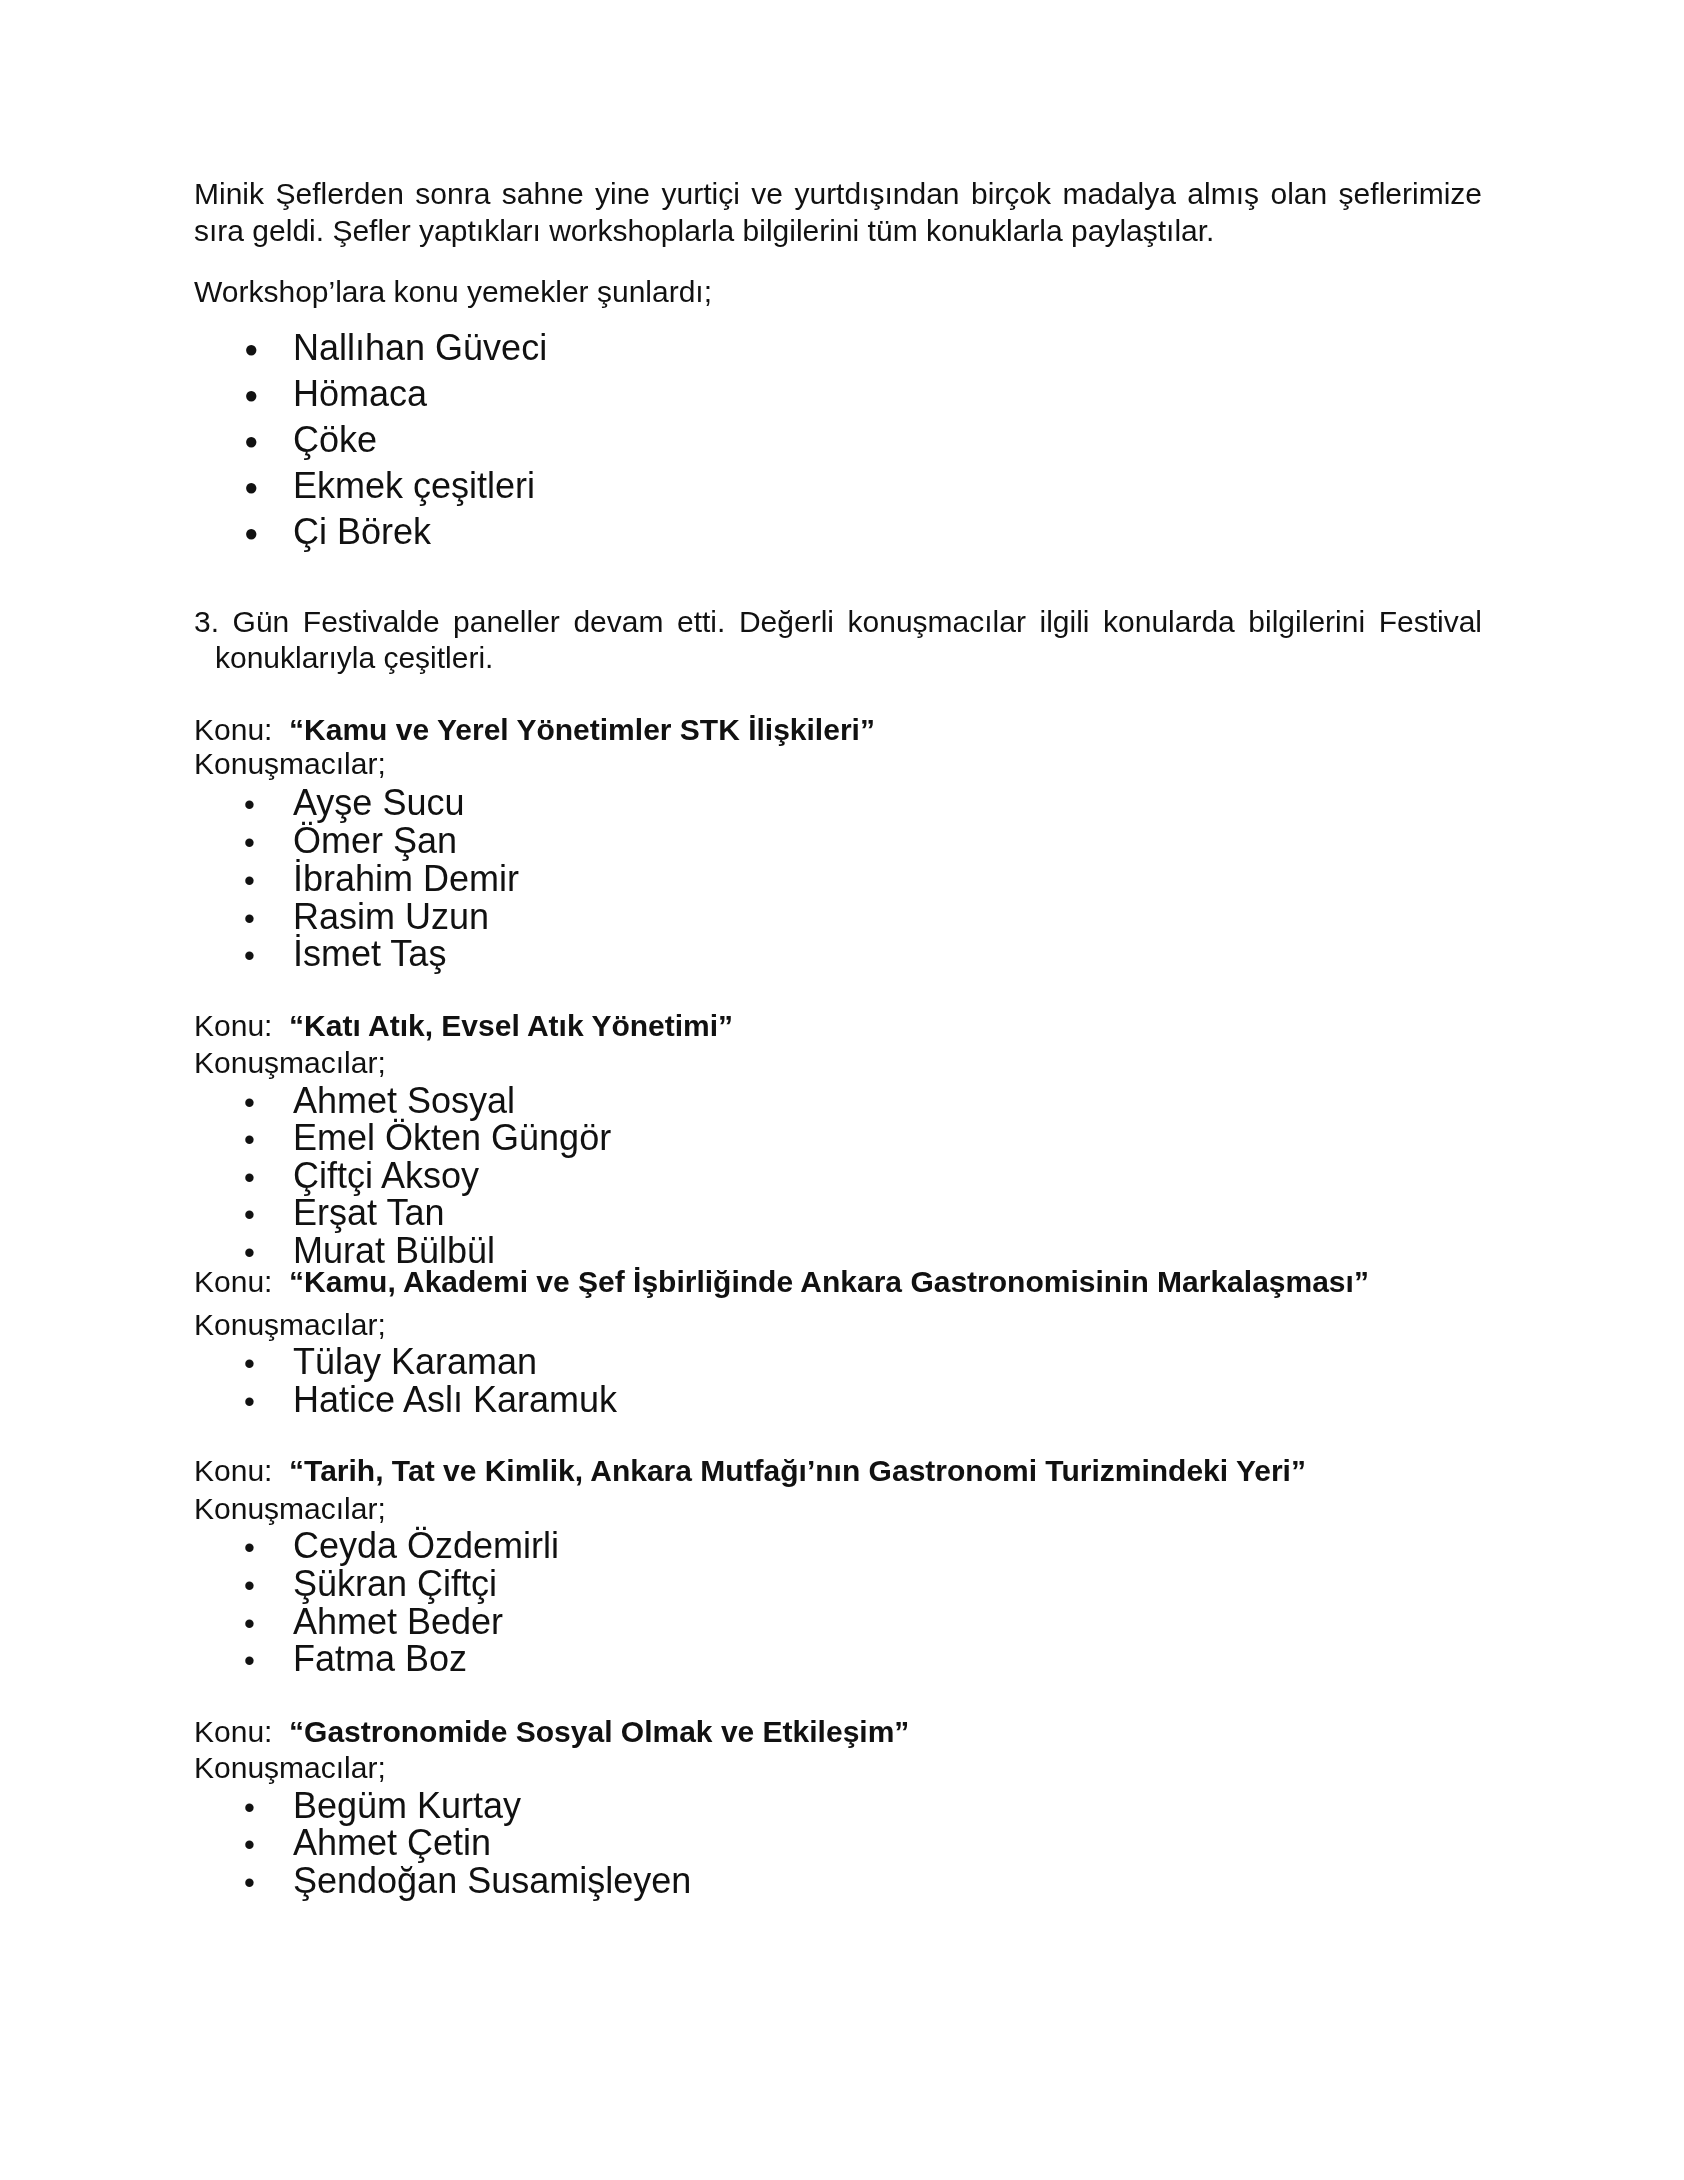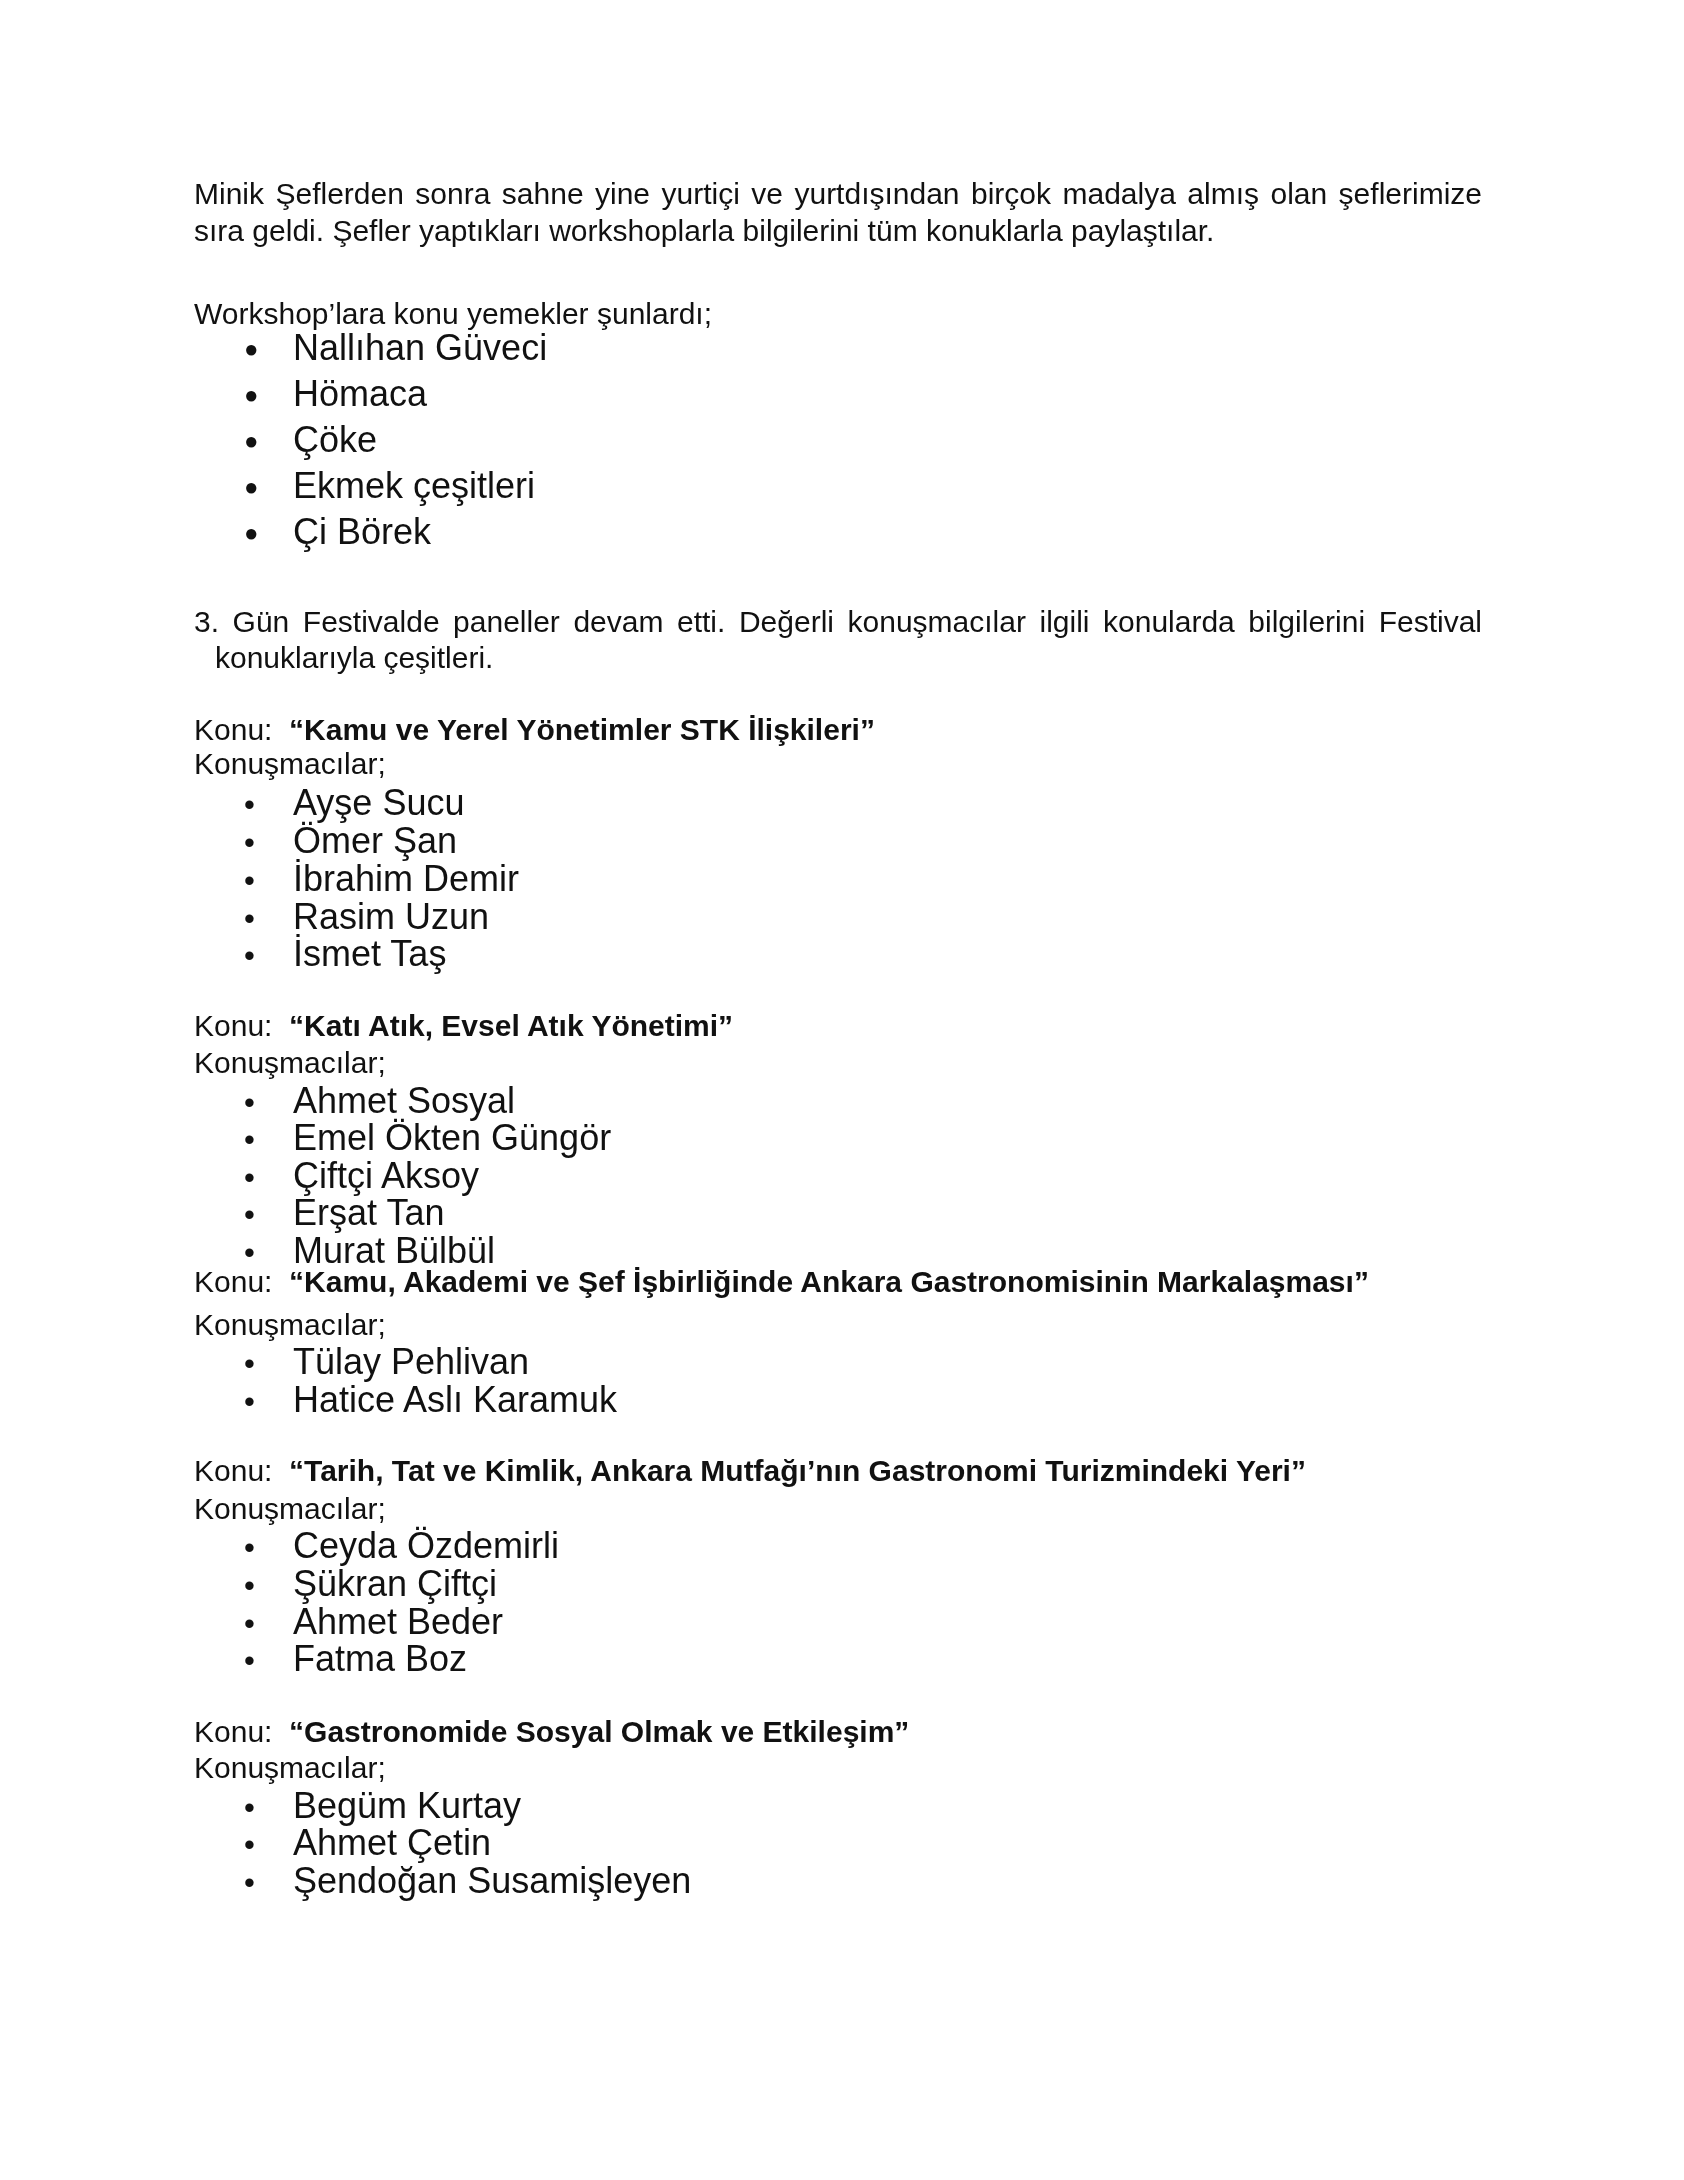--- a/index.html
+++ b/index.html
@@ -15,21 +15,21 @@
   .bold { font-weight: bold; }
 </style>
 </head>
 <body>
 
 <div class="page">
 
   <div class="line just" style="top:176px">Minik Şeflerden sonra sahne yine yurtiçi ve yurtdışından birçok madalya almış olan şeflerimize</div>
   <div class="line" style="top:213px">sıra geldi. Şefler yaptıkları workshoplarla bilgilerini tüm konuklarla paylaştılar.</div>
 
-  <div class="line" style="top:296px">Workshop’lara konu yemekler şunlardı;</div>
+  <div class="line" style="top:274px">Workshop’lara konu yemekler şunlardı;</div>
   <div>
     <div class="bullet-item" style="top:330px"><span class="dot dot-big"></span><span>Nallıhan Güveci</span></div>
     <div class="bullet-item" style="top:376px"><span class="dot dot-big"></span><span>Hömaca</span></div>
     <div class="bullet-item" style="top:422px"><span class="dot dot-big"></span><span>Çöke</span></div>
     <div class="bullet-item" style="top:468px"><span class="dot dot-big"></span><span>Ekmek çeşitleri</span></div>
     <div class="bullet-item" style="top:514px"><span class="dot dot-big"></span><span>Çi Börek</span></div>
   </div>
 
   <div class="line just" style="top:604px">3. Gün Festivalde paneller devam etti. Değerli konuşmacılar ilgili konularda bilgilerini Festival</div>
   <div class="line" style="top:640px; left:215px">konuklarıyla çeşitleri.</div>
@@ -45,21 +45,21 @@
   <div class="line" style="top:1008px"><span>Konu:</span>&nbsp;&nbsp;<span class="bold">“Katı Atık, Evsel Atık Yönetimi”</span></div>
   <div class="line" style="top:1045px">Konuşmacılar;</div>
   <div class="bullet-item" style="top:1083px"><span class="dot dot-small"></span><span>Ahmet Sosyal</span></div>
   <div class="bullet-item" style="top:1120px"><span class="dot dot-small"></span><span>Emel Ökten Güngör</span></div>
   <div class="bullet-item" style="top:1158px"><span class="dot dot-small"></span><span>Çiftçi Aksoy</span></div>
   <div class="bullet-item" style="top:1195px"><span class="dot dot-small"></span><span>Erşat Tan</span></div>
   <div class="bullet-item" style="top:1233px"><span class="dot dot-small"></span><span>Murat Bülbül</span></div>
 
   <div class="line" style="top:1264px"><span>Konu:</span>&nbsp;&nbsp;<span class="bold">“Kamu, Akademi ve Şef İşbirliğinde Ankara Gastronomisinin Markalaşması”</span></div>
   <div class="line" style="top:1307px">Konuşmacılar;</div>
-  <div class="bullet-item" style="top:1344px"><span class="dot dot-small"></span><span>Tülay Pehlivan</span></div>
+  <div class="bullet-item" style="top:1344px"><span class="dot dot-small"></span><span>Tülay Karaman</span></div>
   <div class="bullet-item" style="top:1382px"><span class="dot dot-small"></span><span>Hatice Aslı Karamuk</span></div>
 
   <div class="line" style="top:1453px"><span>Konu:</span>&nbsp;&nbsp;<span class="bold">“Tarih, Tat ve Kimlik, Ankara Mutfağı’nın Gastronomi Turizmindeki Yeri”</span></div>
   <div class="line" style="top:1491px">Konuşmacılar;</div>
   <div class="bullet-item" style="top:1528px"><span class="dot dot-small"></span><span>Ceyda Özdemirli</span></div>
   <div class="bullet-item" style="top:1566px"><span class="dot dot-small"></span><span>Şükran Çiftçi</span></div>
   <div class="bullet-item" style="top:1604px"><span class="dot dot-small"></span><span>Ahmet Beder</span></div>
   <div class="bullet-item" style="top:1641px"><span class="dot dot-small"></span><span>Fatma Boz</span></div>
 
   <div class="line" style="top:1714px"><span>Konu:</span>&nbsp;&nbsp;<span class="bold">“Gastronomide Sosyal Olmak ve Etkileşim”</span></div>

